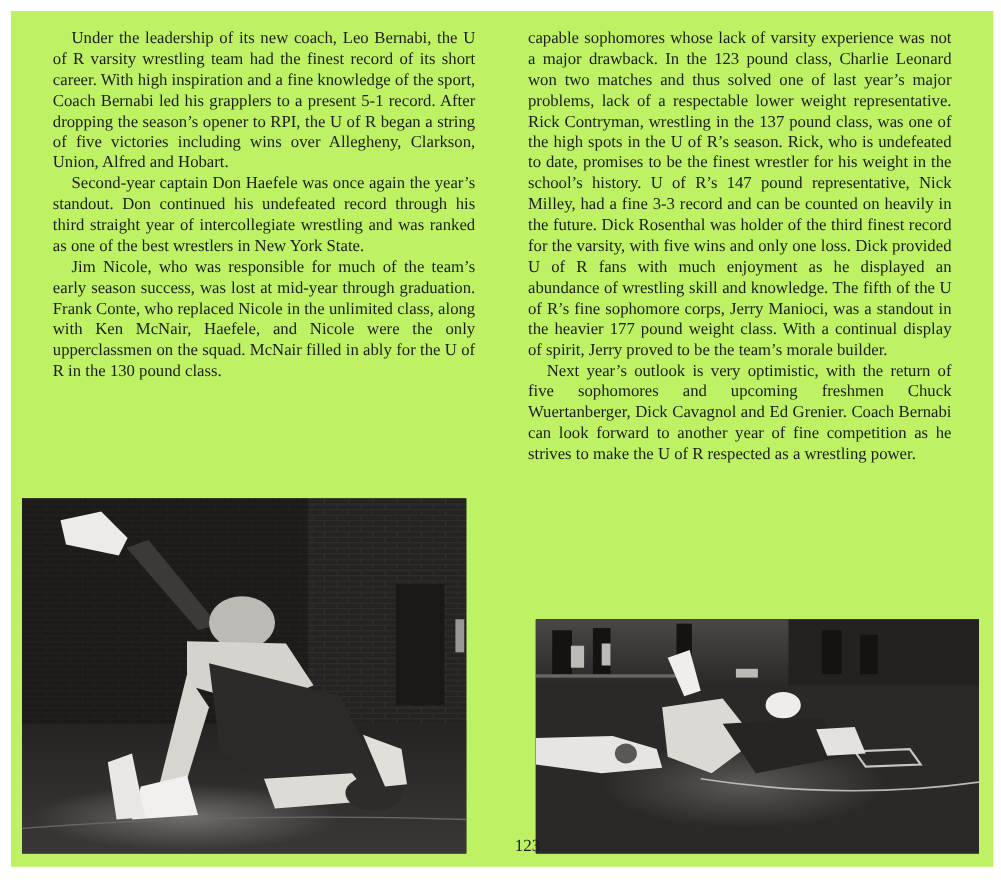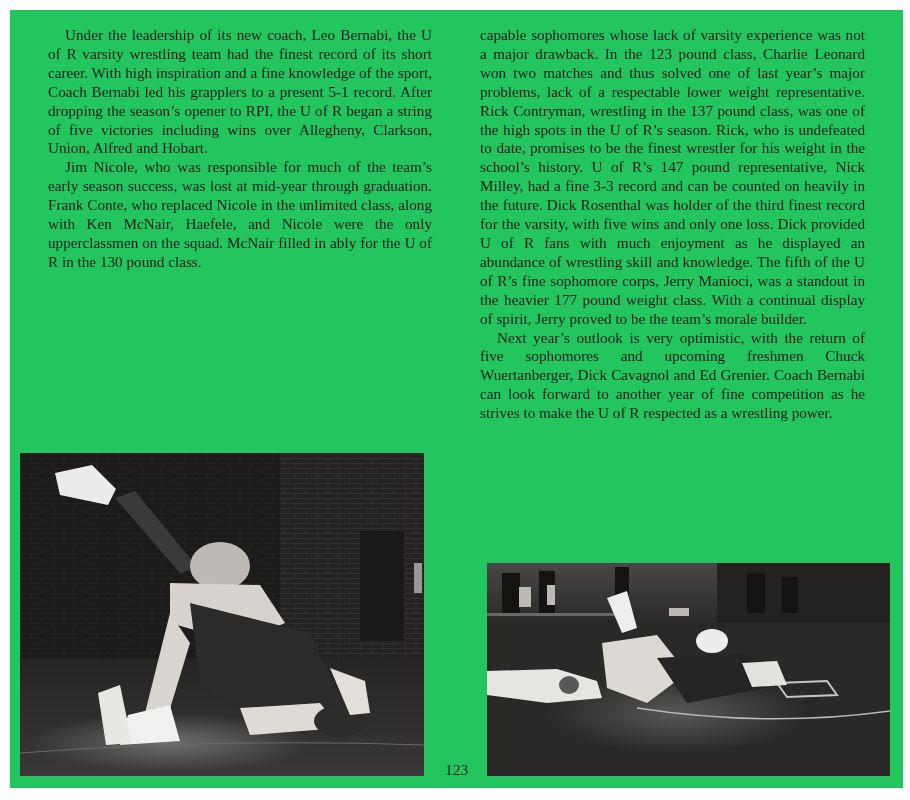--- a/index.html
+++ b/index.html
@@ -12,21 +12,21 @@
       height: 800px;
       position: relative;
       overflow: hidden;
     }
     .page {
       position: absolute;
       left: 10px;
       top: 10px;
       width: 893px;
       height: 778px;
-      background: #22c55e;
+      background: #bef264;
     }
     .col {
       position: absolute;
       font-family: "Liberation Serif", "DejaVu Serif", serif;
       font-size: 15.2px;
       line-height: 18.9px;
       color: #1c1c1c;
       text-align: justify;
       hyphens: manual;
     }
@@ -64,34 +64,35 @@
       width: 403px;
       height: 213px;
     }
     .photo svg {
       display: block;
       width: 100%;
       height: 100%;
     }
     #page-number {
       position: absolute;
-      left: 435px;
+      left: 458px;
       top: 751px;
       font-family: "Liberation Serif", "DejaVu Serif", serif;
       font-size: 15.5px;
       color: #1c1c1c;
     }
   </style>
 </head>
 <body>
 
 <div class="page">
 
   <div class="col" id="col-left">
     <p>Under the leadership of its new coach, Leo Bernabi, the U of R varsity wrestling team had the finest record of its short career. With high inspiration and a fine knowledge of the sport, Coach Bernabi led his grap­plers to a present 5-1 record. After dropping the sea­son’s opener to RPI, the U of R began a string of five victories including wins over Allegheny, Clarkson, Union, Alfred and Hobart.</p>
+    <p>Second-year captain Don Haefele was once again the year’s standout. Don continued his undefeated rec­ord through his third straight year of intercollegiate wrestling and was ranked as one of the best wrestlers in New York State.</p>
     <p>Jim Nicole, who was responsible for much of the team’s early season success, was lost at mid-year through graduation. Frank Conte, who replaced Nicole in the unlimited class, along with Ken McNair, Haef­ele, and Nicole were the only upperclassmen on the squad. McNair filled in ably for the U of R in the 130 pound class.</p>
   </div>
 
   <div class="col" id="col-right">
     <p class="cont">capable sophomores whose lack of varsity experience was not a major drawback. In the 123 pound class, Charlie Leonard won two matches and thus solved one of last year’s major problems, lack of a respectable lower weight representative. Rick Contryman, wres­tling in the 137 pound class, was one of the high spots in the U of R’s season. Rick, who is undefeated to date, promises to be the finest wrestler for his weight in the school’s history. U of R’s 147 pound representative, Nick Milley, had a fine 3-3 record and can be counted on heavily in the future. Dick Rosenthal was holder of the third finest record for the varsity, with five wins and only one loss. Dick provided U of R fans with much enjoyment as he displayed an abundance of wrestling skill and knowledge. The fifth of the U of R’s fine sophomore corps, Jerry Manioci, was a standout in the heavier 177 pound weight class. With a continual display of spirit, Jerry proved to be the team’s morale builder.</p>
     <p>Next year’s outlook is very optimistic, with the re­turn of five sophomores and upcoming freshmen Chuck Wuertanberger, Dick Cavagnol and Ed Grenier. Coach Bernabi can look forward to another year of fine com­petition as he strives to make the U of R respected as a wrestling power.</p>
   </div>
 
   <div class="photo" id="photo-left" title="Black-and-white photo of two wrestlers on a gym mat in front of a brick wall; one wrestler's leg raised in the air">
     <svg viewBox="0 0 404 323" preserveAspectRatio="none">

